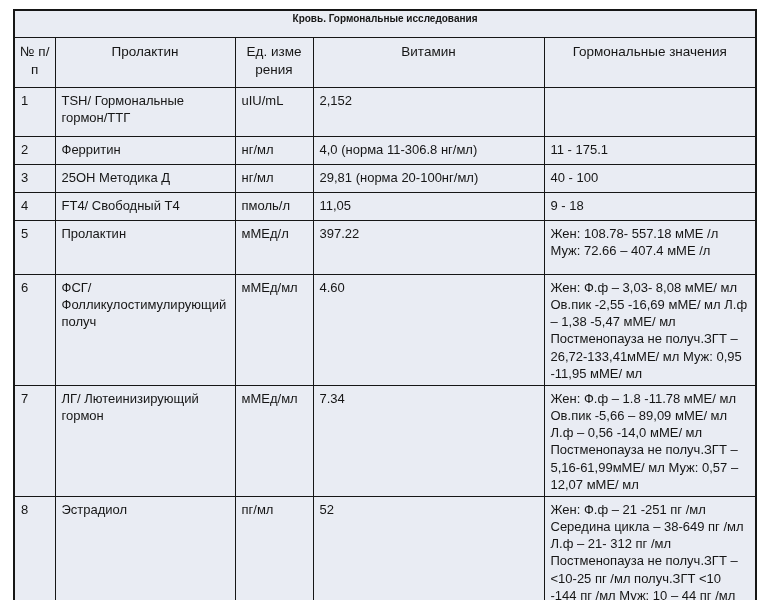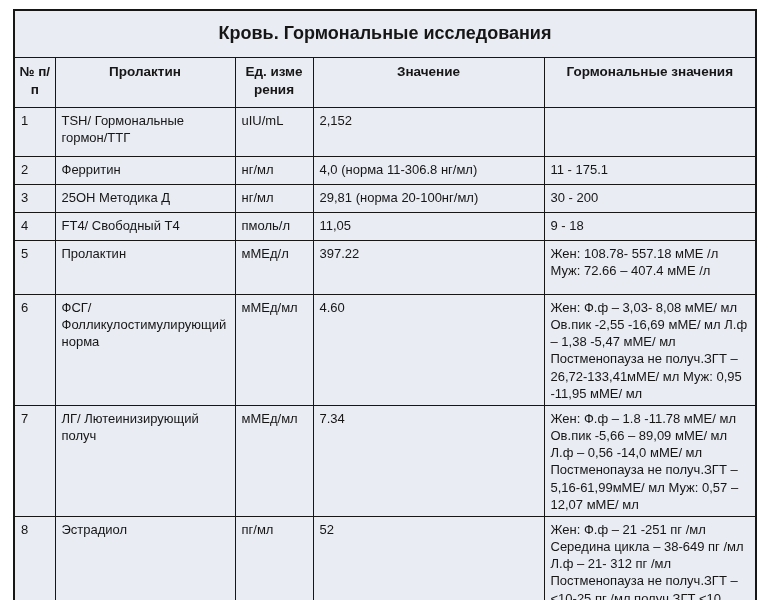--- a/index.html
+++ b/index.html
@@ -26,30 +26,30 @@
   table.lab td, table.lab th {
     border: 1.4px solid var(--border, #161616);
     vertical-align: top;
     overflow: hidden;
     word-wrap: break-word;
   }
   table.lab { border: 2.5px solid var(--border, #161616); }
 
   .title-cell {
     height: 22px;
-    font-size: 18px;
+    font-size: 10px;
     font-weight: bold;
     text-align: center;
     vertical-align: middle;
-    padding: 12px 4px;
+    padding: 2px 4px;
     line-height: 1.2;
   }
   th.colhead {
     font-size: 13.5px;
-    font-weight: bold;
+    font-weight: normal;
     padding: 5px 3px 3px 3px;
     line-height: 1.35;
     height: 41px;
   }
   td.cell {
     font-size: 13px;
     font-weight: normal;
     line-height: 1.32;
     padding: 4px 5px 3px 6px;
     text-align: left;
@@ -76,21 +76,21 @@
       <col style="width:212px">
     </colgroup>
     <tbody>
       <tr>
         <td class="title-cell" colspan="5">Кровь. Гормональные исследования</td>
       </tr>
       <tr>
         <th class="colhead">№ п/п</th>
         <th class="colhead">Пролактин</th>
         <th class="colhead">Ед. изме рения</th>
-        <th class="colhead">Значение</th>
+        <th class="colhead">Витамин</th>
         <th class="colhead">Гормональные значения</th>
       </tr>
 
       <tr class="r1">
         <td class="cell">1</td>
         <td class="cell">TSH/ Гормональные гормон/ТТГ</td>
         <td class="cell">uIU/mL</td>
         <td class="cell">2,152</td>
         <td class="cell"></td>
       </tr>
@@ -99,46 +99,46 @@
         <td class="cell">Ферритин</td>
         <td class="cell">нг/мл</td>
         <td class="cell">4,0 (норма 11-306.8 нг/мл)</td>
         <td class="cell">11 - 175.1</td>
       </tr>
       <tr class="r3">
         <td class="cell">3</td>
         <td class="cell">25OH Методика Д</td>
         <td class="cell">нг/мл</td>
         <td class="cell">29,81 (норма 20-100нг/мл)</td>
-        <td class="cell">30 - 200</td>
+        <td class="cell">40 - 100</td>
       </tr>
       <tr class="r4">
         <td class="cell">4</td>
         <td class="cell">FT4/ Свободный Т4</td>
         <td class="cell">пмоль/л</td>
         <td class="cell">11,05</td>
         <td class="cell">9 - 18</td>
       </tr>
       <tr class="r5">
         <td class="cell">5</td>
         <td class="cell">Пролактин</td>
         <td class="cell">мМЕд/л</td>
         <td class="cell">397.22</td>
         <td class="cell">Жен: 108.78- 557.18 мМЕ /л Муж: 72.66 – 407.4 мМЕ /л</td>
       </tr>
       <tr class="r6">
         <td class="cell">6</td>
-        <td class="cell">ФСГ/ Фолликулостимулирующий норма</td>
+        <td class="cell">ФСГ/ Фолликулостимулирующий получ</td>
         <td class="cell">мМЕд/мл</td>
         <td class="cell">4.60</td>
         <td class="cell">Жен: Ф.ф – 3,03- 8,08 мМЕ/ мл Ов.пик -2,55 -16,69 мМЕ/ мл Л.ф – 1,38 -5,47 мМЕ/ мл Постменопауза не получ.ЗГТ – 26,72-133,41мМЕ/ мл Муж: 0,95 -11,95 мМЕ/ мл</td>
       </tr>
       <tr class="r7">
         <td class="cell">7</td>
-        <td class="cell">ЛГ/ Лютеинизирующий получ</td>
+        <td class="cell">ЛГ/ Лютеинизирующий гормон</td>
         <td class="cell">мМЕд/мл</td>
         <td class="cell">7.34</td>
         <td class="cell">Жен: Ф.ф – 1.8 -11.78 мМЕ/ мл Ов.пик -5,66 – 89,09 мМЕ/ мл Л.ф – 0,56 -14,0 мМЕ/ мл Постменопауза не получ.ЗГТ – 5,16-61,99мМЕ/ мл Муж: 0,57 – 12,07 мМЕ/ мл</td>
       </tr>
       <tr class="r8">
         <td class="cell">8</td>
         <td class="cell">Эстрадиол</td>
         <td class="cell">пг/мл</td>
         <td class="cell">52</td>
         <td class="cell">Жен: Ф.ф – 21 -251 пг /мл Середина цикла – 38-649 пг /мл Л.ф – 21- 312 пг /мл Постменопауза не получ.ЗГТ – &lt;10-25 пг /мл получ.ЗГТ &lt;10 -144 пг /мл Муж: 10 – 44 пг /мл</td>

